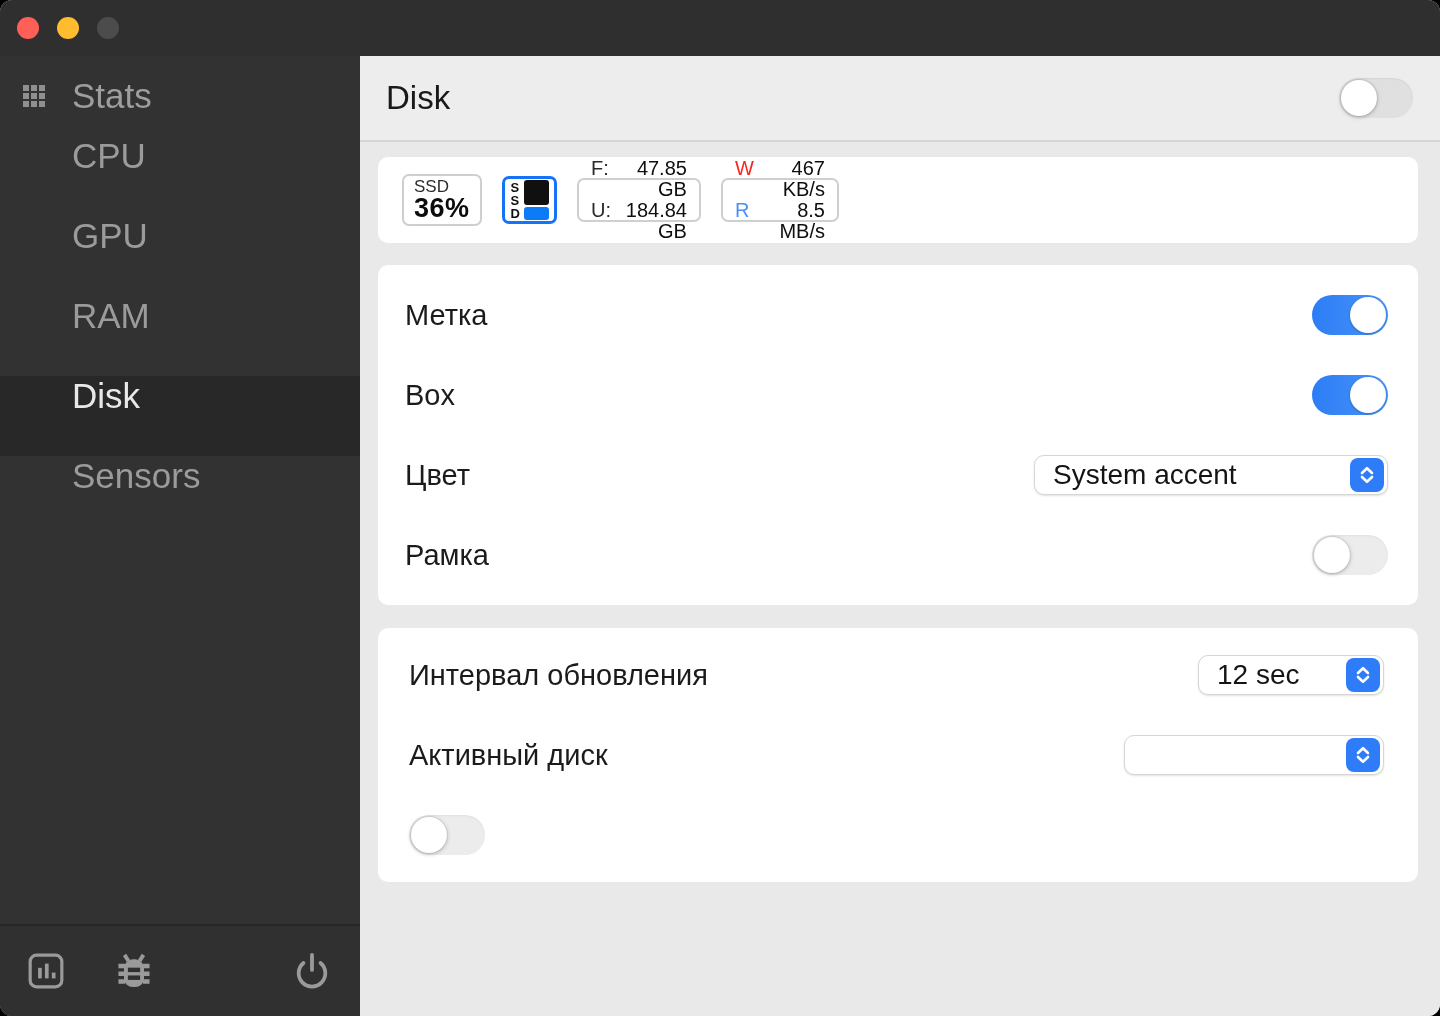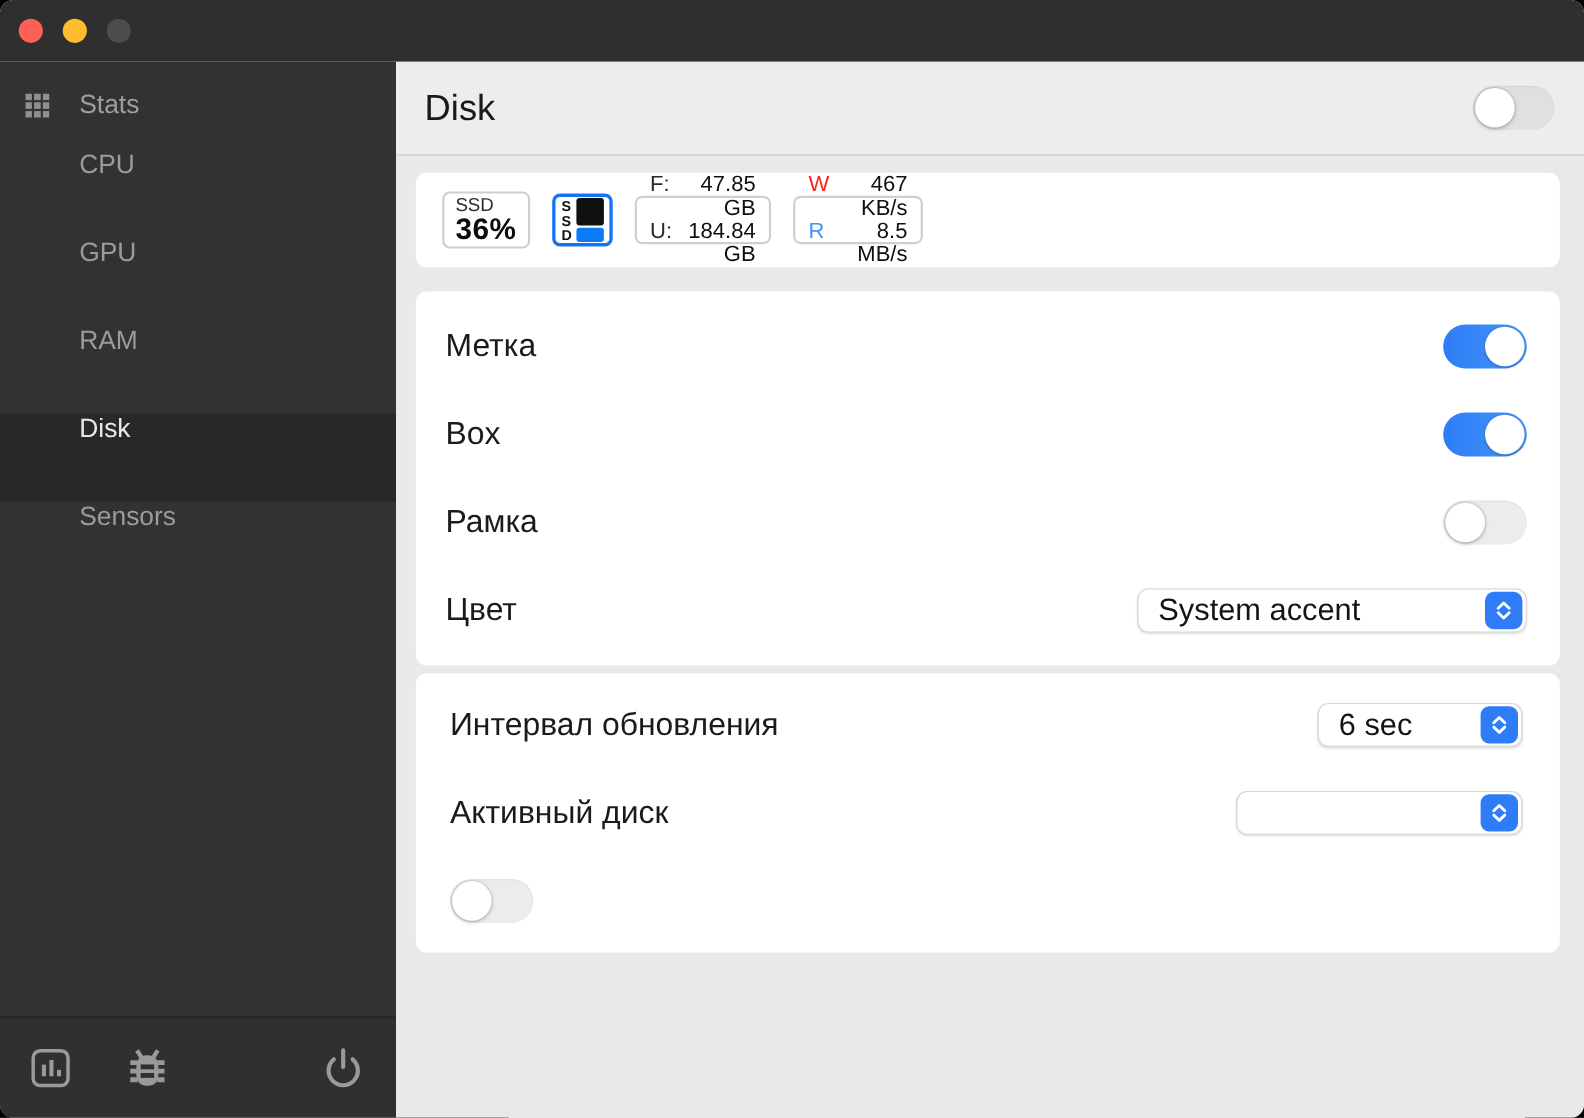--- a/index.html
+++ b/index.html
@@ -6,21 +6,21 @@
   .window{position:absolute;inset:0;width:1440px;height:1016px;border-radius:12px;overflow:hidden;background:#e9e9e9;}
 
   
   .titlebar{position:absolute;top:0;left:0;right:0;height:56px;background:#2f2f2f;z-index:5;}
   .lights{position:absolute;top:17px;left:17px;display:flex;gap:18px;}
   .light{width:22px;height:22px;border-radius:50%;}
 
   
   .sidebar{position:absolute;top:56px;left:0;width:360px;bottom:0;background:#323232;}
   .side-row{height:80px;display:flex;align-items:flex-start;}
-  .side-label{color:#9b9b9b;font-size:24px;padding-left:72px;}
+  .side-label{color:#9b9b9b;font-size:35px;padding-left:72px;}
   .side-row.selected{background:#282828;}
   .side-row.selected .side-label{color:#e9e9e9;}
   .app-row{height:80px;display:flex;align-items:center;position:relative;}
   .app-row .side-label{color:#9e9e9e;}
   .grid-icon{position:absolute;left:23px;top:50%;margin-top:-11px;width:22px;height:22px;}
   .side-footer{position:absolute;left:0;right:0;bottom:0;height:90px;border-top:2px solid #262626;background:#303030;}
   .foot-btn{position:absolute;top:50%;transform:translateY(-50%);width:44px;height:44px;display:flex;align-items:center;justify-content:center;}
 
   
   .content{position:absolute;top:56px;left:360px;right:0;bottom:0;background:#e9e9e9;}
@@ -45,21 +45,21 @@
   .w-lines{padding:1px 12px;display:flex;flex-direction:column;justify-content:center;height:44px;}
   .wline{display:flex;justify-content:space-between;font-size:20px;line-height:21px;color:#0e0e0e;}
   .wline .wl-label{margin-right:14px;color:#2a2a2a;}
   .w-cap{width:124px;}
   .w-spd{width:118px;}
   .wl-label.w-red{color:#fa251b;}
   .wl-label.r-blue{color:#4a90f9;}
   .wline .wl-value{text-align:right;flex:1;}
 
   
-  .card-settings{padding:10px 0;margin-bottom:7px;}
+  .card-settings{padding:10px 0;margin-bottom:23px;}
   .card-settings.last{padding:7px 4px;}
   .srow{height:80px;display:flex;align-items:center;justify-content:space-between;padding:0 30px 0 27px;}
   .srow-label{font-size:29px;color:#1b1b1d;}
 
   
   .toggle{width:76px;height:40px;border-radius:20px;position:relative;flex:0 0 auto;}
   .toggle .knob{position:absolute;top:2px;width:36px;height:36px;border-radius:50%;background:#fff;}
   .toggle.on{background:linear-gradient(90deg,#2c7cf6,#4a96f9);}
   .toggle.on .knob{right:2px;box-shadow:0 1px 3px rgba(0,0,0,.25);}
   .toggle.off{background:#ececec;box-shadow:inset 0 1px 2px rgba(0,0,0,.05);}
@@ -210,44 +210,44 @@
               <div class="knob"></div>
             </div>
         </div>
         <div class="srow">
           <span class="srow-label">Box</span>
           <div class="toggle on">
               <div class="knob"></div>
             </div>
         </div>
         <div class="srow">
-          <span class="srow-label">Рамка</span>
-          <div class="toggle off">
-              <div class="knob"></div>
-            </div>
-        </div>
-        <div class="srow">
           <span class="srow-label">Цвет</span>
           <div class="select sel-color">
             <span class="select-value">System accent</span>
             <span class="select-chev">
               <svg width="20" height="20" viewBox="0 0 20 20" fill="none" stroke="#fff" stroke-width="2.6" stroke-linecap="round" stroke-linejoin="round">
                 <path d="M5 8 L10 3.2 L15 8"></path>
                   <path d="M5 12 L10 16.8 L15 12"></path>
               </svg>
             </span>
           </div>
         </div>
+        <div class="srow">
+          <span class="srow-label">Рамка</span>
+          <div class="toggle off">
+              <div class="knob"></div>
+            </div>
+        </div>
       </div>
 
       <div class="card card-settings last">
         <div class="srow">
           <span class="srow-label">Интервал обновления</span>
           <div class="select sel-interval">
-            <span class="select-value">6 sec</span>
+            <span class="select-value">12 sec</span>
             <span class="select-chev">
               <svg width="20" height="20" viewBox="0 0 20 20" fill="none" stroke="#fff" stroke-width="2.6" stroke-linecap="round" stroke-linejoin="round">
                 <path d="M5 8 L10 3.2 L15 8"></path>
                   <path d="M5 12 L10 16.8 L15 12"></path>
               </svg>
             </span>
           </div>
         </div>
         <div class="srow">
           <span class="srow-label">Активный диск</span>

